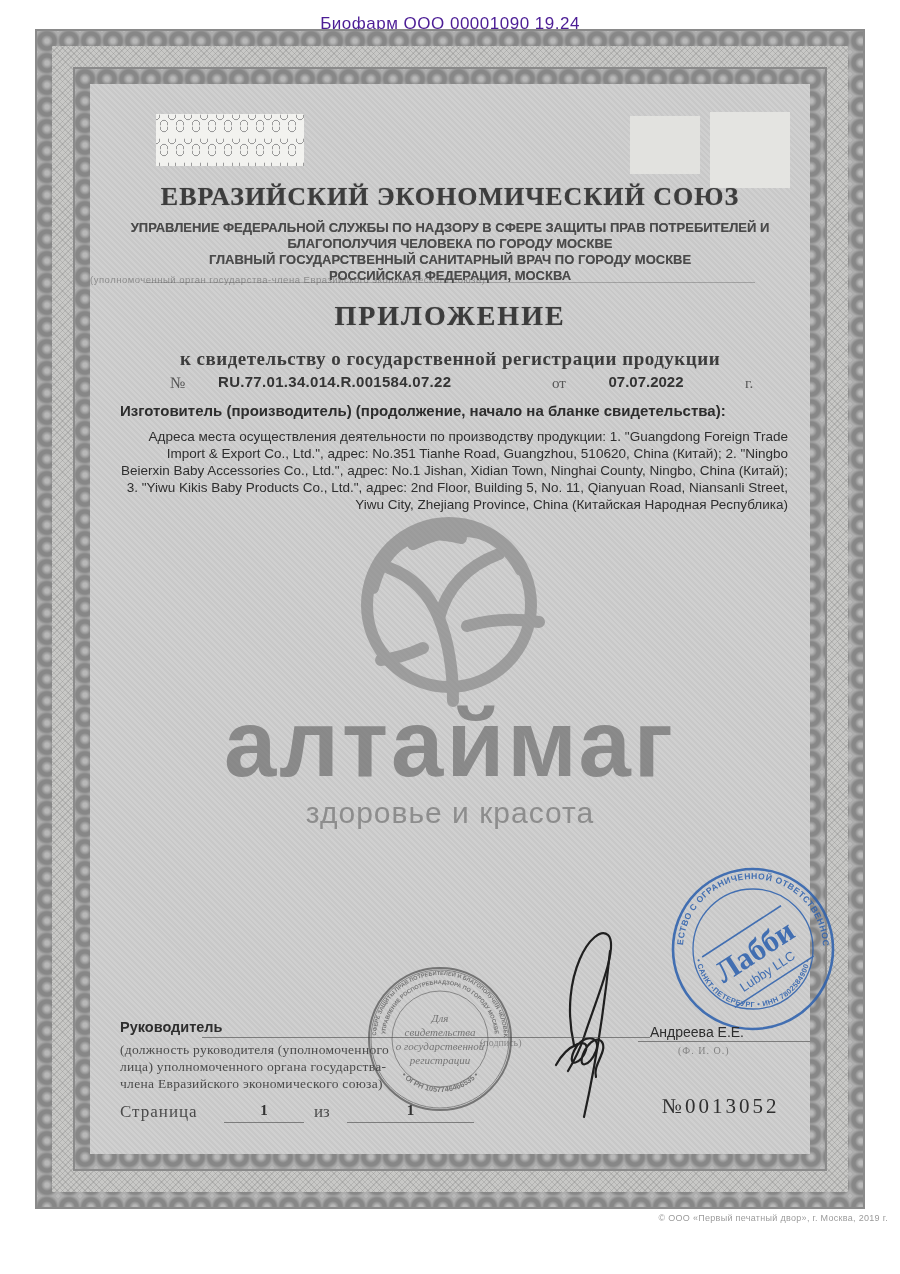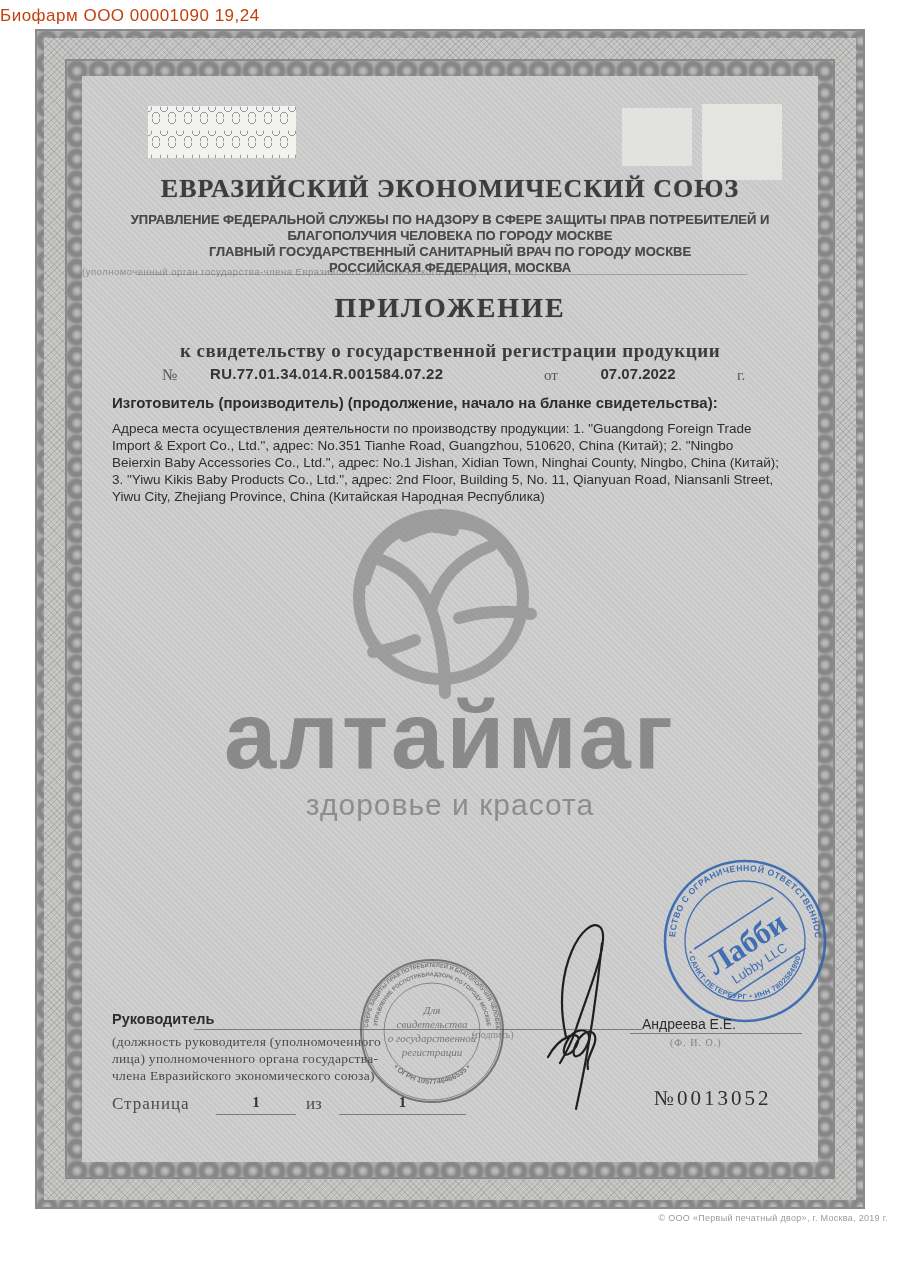--- a/index.html
+++ b/index.html
@@ -1,24 +1,24 @@
 <!DOCTYPE html>
 <html><head>
 <meta charset="utf-8">
 <style>
   html,body{margin:0;padding:0;background:#ffffff;}
   body{width:900px;height:1274px;font-family:"Liberation Sans",sans-serif;}
   .page{position:relative;width:900px;height:1274px;background:#ffffff;overflow:hidden;}
   .abs{position:absolute;}
 
   
-  .top-caption{top:6px;left:0;width:100%;text-align:left;font-size:17px;color:#c2410c;letter-spacing:.5px;}
-
-  
-  .frame{left:36px;top:30px;width:828px;height:1178px;box-sizing:border-box;padding:8px;
+  .top-caption{top:14px;left:0;width:100%;text-align:center;font-size:17px;color:#4c1d95;letter-spacing:.5px;}
+
+  
+  .frame{left:36px;top:30px;width:828px;height:1178px;box-sizing:border-box;padding:16px;
     background-color:#9d9d9d;
     background-image:repeating-radial-gradient(circle at 11px 11px, rgba(255,255,255,.28) 0 2px, rgba(0,0,0,.14) 6px 9px, rgba(255,255,255,.16) 12px 14px);
     background-size:22px 22px;
     box-shadow:0 0 0 1px #8a8a8a, inset 0 0 0 1px #8a8a8a;}
   .frame-mid{width:100%;height:100%;box-sizing:border-box;padding:22px;
     background-color:#c8c8c6;
     background-image:repeating-linear-gradient(45deg, rgba(110,110,110,.22) 0 1px, transparent 1px 4px),
                      repeating-linear-gradient(-45deg, rgba(110,110,110,.22) 0 1px, transparent 1px 4px);}
   .frame-inner{width:100%;height:100%;box-sizing:border-box;padding:16px;
     background-color:#9d9d9d;
@@ -52,21 +52,21 @@
 
   
   .num-sign{top:290px;left:80px;font-family:"Liberation Serif",serif;font-size:16px;color:#555;}
   .reg-number{top:289px;left:128px;font-weight:bold;font-size:15px;color:#343434;letter-spacing:.3px;}
   .from-label{top:291px;left:462px;font-family:"Liberation Serif",serif;font-size:15px;color:#555;}
   .reg-date{top:289px;left:496px;width:120px;text-align:center;font-weight:bold;font-size:15px;color:#343434;}
   .year-suffix{top:291px;left:655px;font-family:"Liberation Serif",serif;font-size:15px;color:#555;}
 
   
   .manuf-heading{top:318px;left:30px;width:665px;font-weight:bold;font-size:15px;color:#2d2d2d;}
-  .addresses{top:344px;left:30px;width:668px;font-size:13.5px;line-height:17px;color:#2e2e2e;text-align:left;}
+  .addresses{top:344px;left:30px;width:668px;font-size:13.5px;line-height:17px;color:#2e2e2e;text-align:right;}
 
   
   .leaf-logo{left:259px;top:424px;width:200px;height:200px;opacity:.6;}
   .wm-brand{top:606px;left:0;width:100%;text-align:center;font-weight:bold;font-size:94px;letter-spacing:3px;
     color:rgba(106,106,106,.68);}
   .wm-tagline{top:712px;left:0;width:100%;text-align:center;font-size:30px;letter-spacing:1px;color:rgba(120,120,120,.75);}
 
   
   .stamp-blue{left:578px;top:780px;width:170px;height:170px;opacity:.88;}
   .stamp-gray{left:275px;top:880px;width:150px;height:150px;opacity:.78;}

